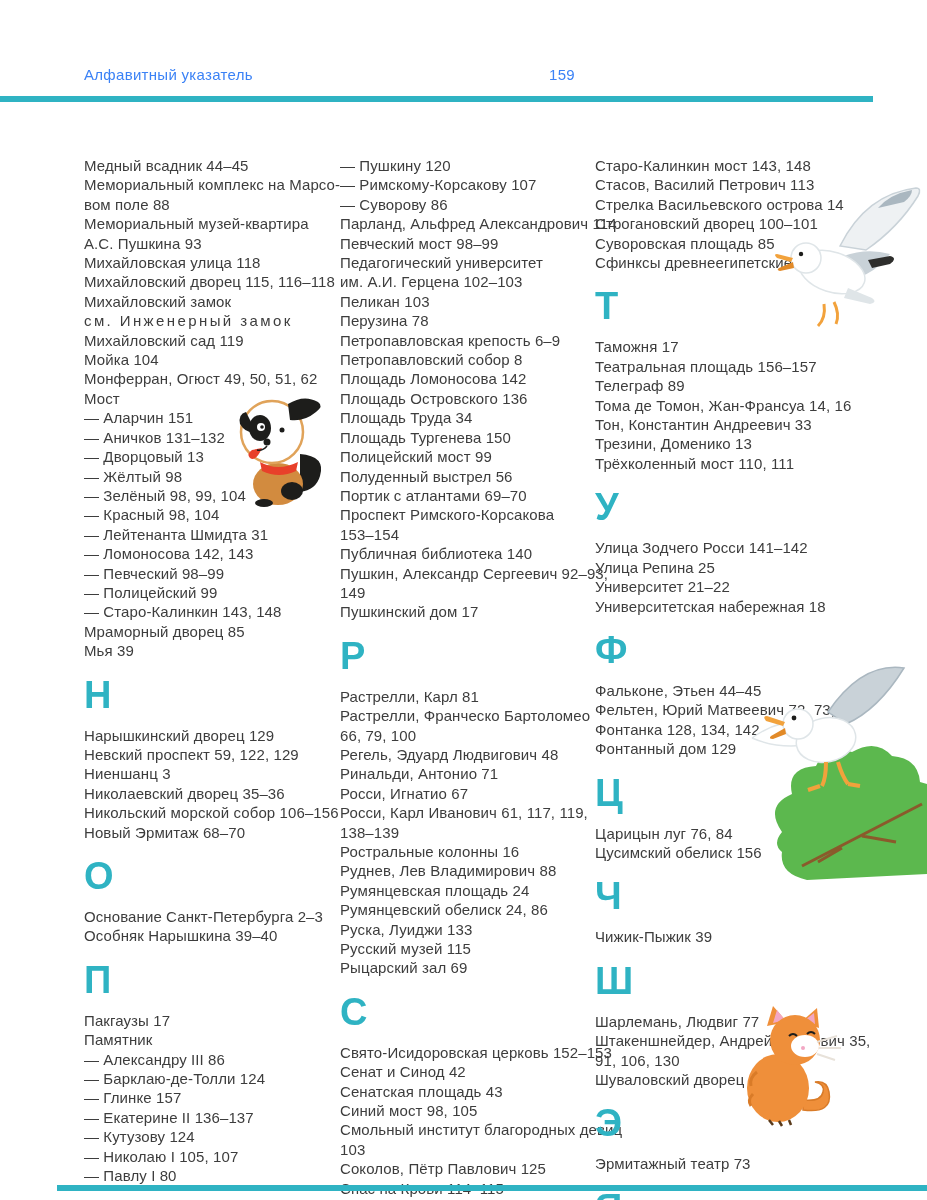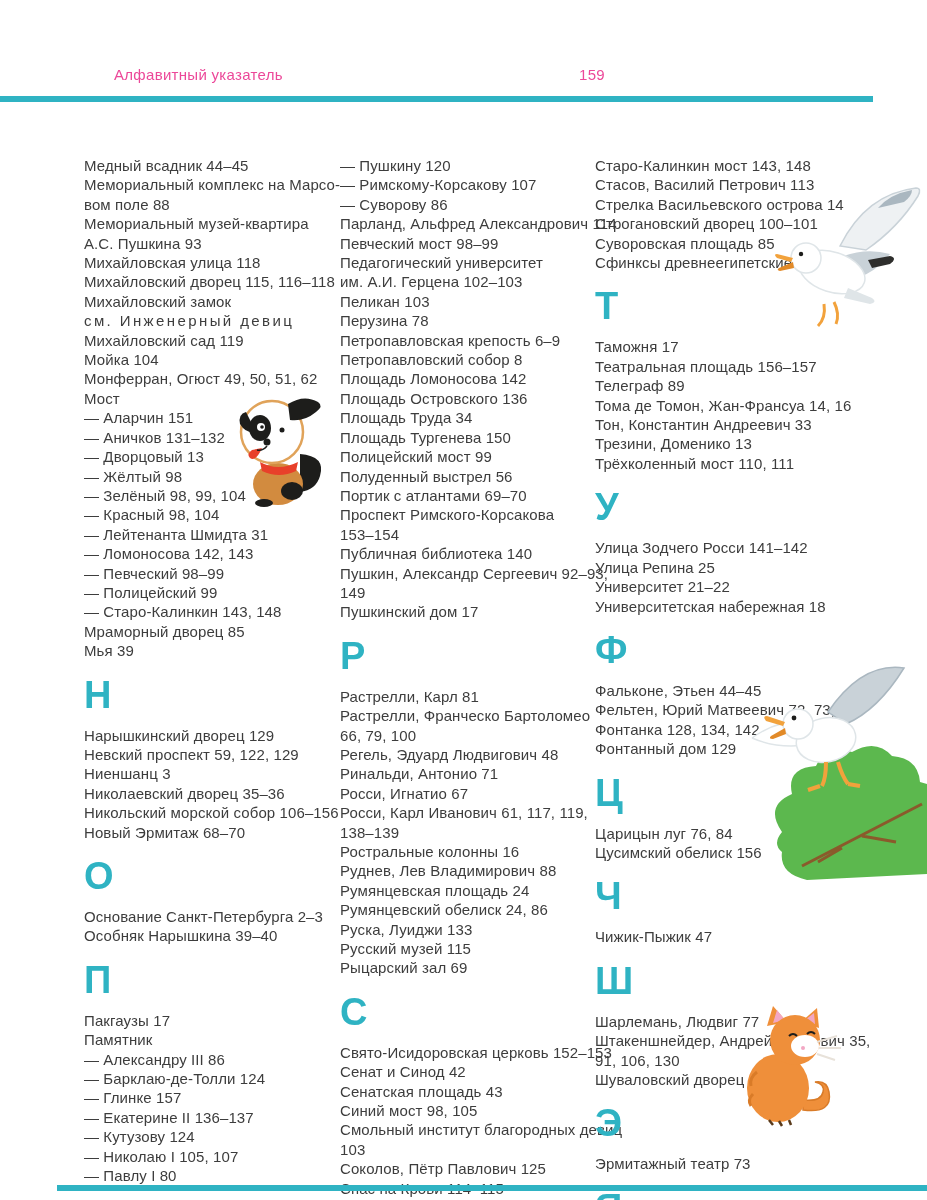--- a/index.html
+++ b/index.html
@@ -3,21 +3,21 @@
 <meta charset="utf-8">
 <style>
   html,body{margin:0;padding:0;background:#ffffff;}
   .page{
     position:relative;width:927px;height:1200px;background:#ffffff;
     font-family:"Liberation Sans","DejaVu Sans",sans-serif;overflow:hidden;
   }
   .running-head{
     position:absolute;left:84px;top:66px;width:780px;
     display:flex;justify-content:space-between;
-    font-size:15px;color:#ec4899;letter-spacing:.3px;margin-left:30px;
+    font-size:15px;color:#3b82f6;letter-spacing:.3px;
   }
   .running-head .pageno{position:absolute;left:465px;top:0;}
   .bar{position:absolute;height:6px;background:#2fb3c3;}
   .bar.top{left:0;top:96px;width:873px;}
   .bar.bottom{left:57px;top:1185px;width:870px;}
   .cols{position:absolute;left:84px;top:156px;display:flex;}
   .col{box-sizing:border-box;}
   .col1{width:256px;}
   .col2{width:255px;}
   .col3{width:258px;}
@@ -47,21 +47,21 @@
   <div class="cols">
     <div class="col col1" id="col1">
         <div class="entry">Медный всадник 44–45</div>
         <div class="entry">Мемориальный комплекс на Марсо-
 вом поле 88</div>
         <div class="entry">Мемориальный музей-квартира
 А.С. Пушкина 93</div>
         <div class="entry">Михайловская улица 118</div>
         <div class="entry">Михайловский дворец 115, 116–118</div>
         <div class="entry">Михайловский замок</div>
-        <div class="entry see-ref">см. Инженерный девиц</div>
+        <div class="entry see-ref">см. Инженерный замок</div>
         <div class="entry">Михайловский сад 119</div>
         <div class="entry">Мойка 104</div>
         <div class="entry">Монферран, Огюст 49, 50, 51, 62</div>
         <div class="entry">Мост</div>
         <div class="entry">— Аларчин 151</div>
         <div class="entry">— Аничков 131–132</div>
         <div class="entry">— Дворцовый 13</div>
         <div class="entry">— Жёлтый 98</div>
         <div class="entry">— Зелёный 98, 99, 104</div>
         <div class="entry">— Красный 98, 104</div>
@@ -166,21 +166,21 @@
         <div class="entry">Университетская набережная 18</div>
         <div class="letter">Ф</div>
         <div class="entry">Фальконе, Этьен 44–45</div>
         <div class="entry">Фельтен, Юрий Матвеевич 72, 73, 96</div>
         <div class="entry">Фонтанка 128, 134, 142</div>
         <div class="entry">Фонтанный дом 129</div>
         <div class="letter">Ц</div>
         <div class="entry">Царицын луг 76, 84</div>
         <div class="entry">Цусимский обелиск 156</div>
         <div class="letter">Ч</div>
-        <div class="entry">Чижик-Пыжик 47</div>
+        <div class="entry">Чижик-Пыжик 39</div>
         <div class="letter">Ш</div>
         <div class="entry">Шарлемань, Людвиг 77</div>
         <div class="entry">Штакеншнейдер, Андрей Иванович 35,
 91, 106, 130</div>
         <div class="entry">Шуваловский дворец 129</div>
         <div class="letter">Э</div>
         <div class="entry">Эрмитажный театр 73</div>
         <div class="letter">Я</div>
       </div>
   </div>

